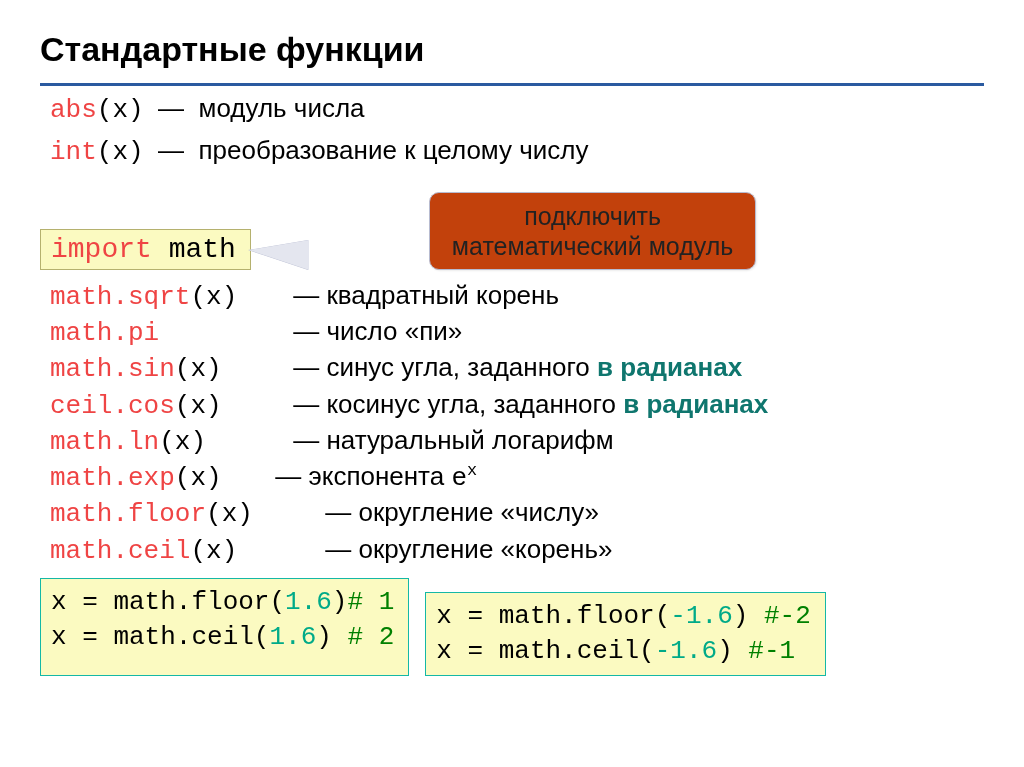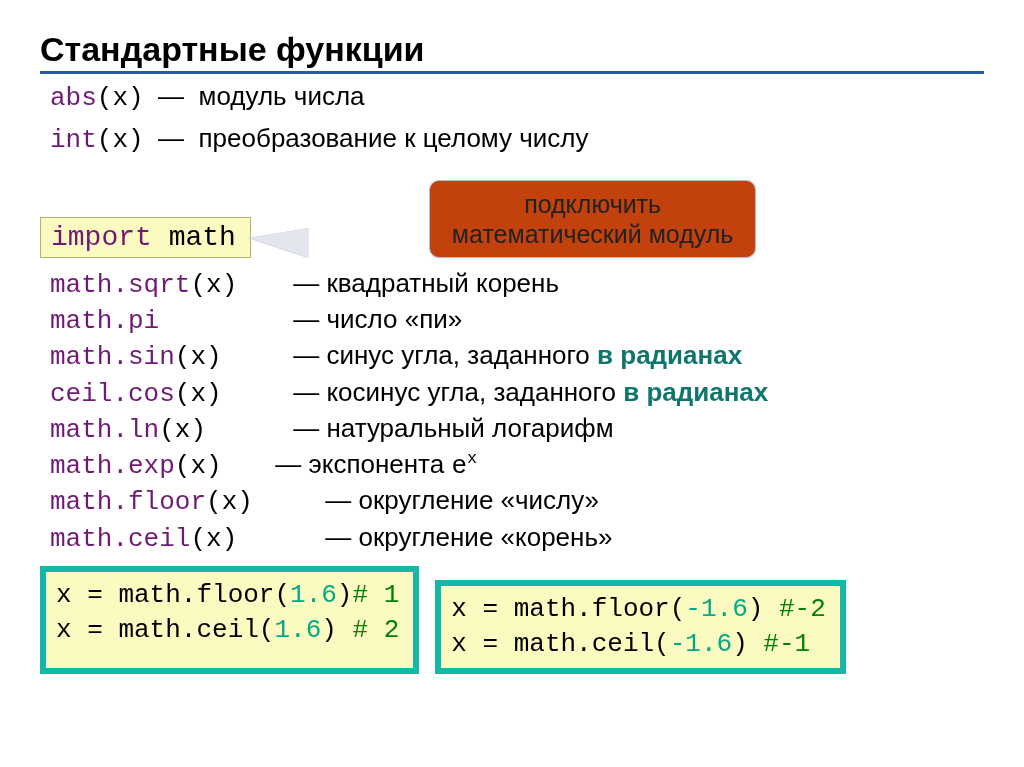--- a/index.html
+++ b/index.html
@@ -10,25 +10,25 @@
     background: #ffffff;
     color: #000;
     width: 1024px;
     height: 767px;
   }
   h1 {
     font-size: 34px;
     font-weight: bold;
     margin: 0 0 4px 0;
     border-bottom: 3px solid #2a5aa0;
-    padding-bottom: 2px;
+    padding-bottom: 14px;
   }
   .mono { font-family: "Courier New", Courier, monospace; }
   .sans { font-family: Arial, Helvetica, sans-serif; }
-  .blue { color: #701a75; }
+  .blue { color: #ef4444; }
   .red { color: #0f766e; font-weight: bold; }
   .black { color: #000000; }
 
   .intro-line {
     font-size: 26px;
     margin: 6px 0 0 10px;
     line-height: 1.3;
   }
   .intro-line .dash { font-family: Arial, Helvetica, sans-serif; }
 
@@ -82,21 +82,21 @@
   .fn-dash, .fn-desc { font-family: Arial, Helvetica, sans-serif; }
   .fn-desc .red { margin-left: 0; }
   sup { font-size: 0.65em; }
 
   .examples-row {
     display: flex;
     gap: 16px;
     margin-top: 10px;
   }
   .ex-box {
-    border: 6px solid #14b8a6;
+    border: 1px solid #14b8a6;
     background: #fbfac1;
     padding: 6px 14px 6px 10px;
     font-size: 26px;
     font-family: "Courier New", Courier, monospace;
     line-height: 1.35;
     white-space: nowrap;
   }
   .ex-box .comment { color: #008000; }
   .ex-box .num { color: #00aa88; }
 </style>

